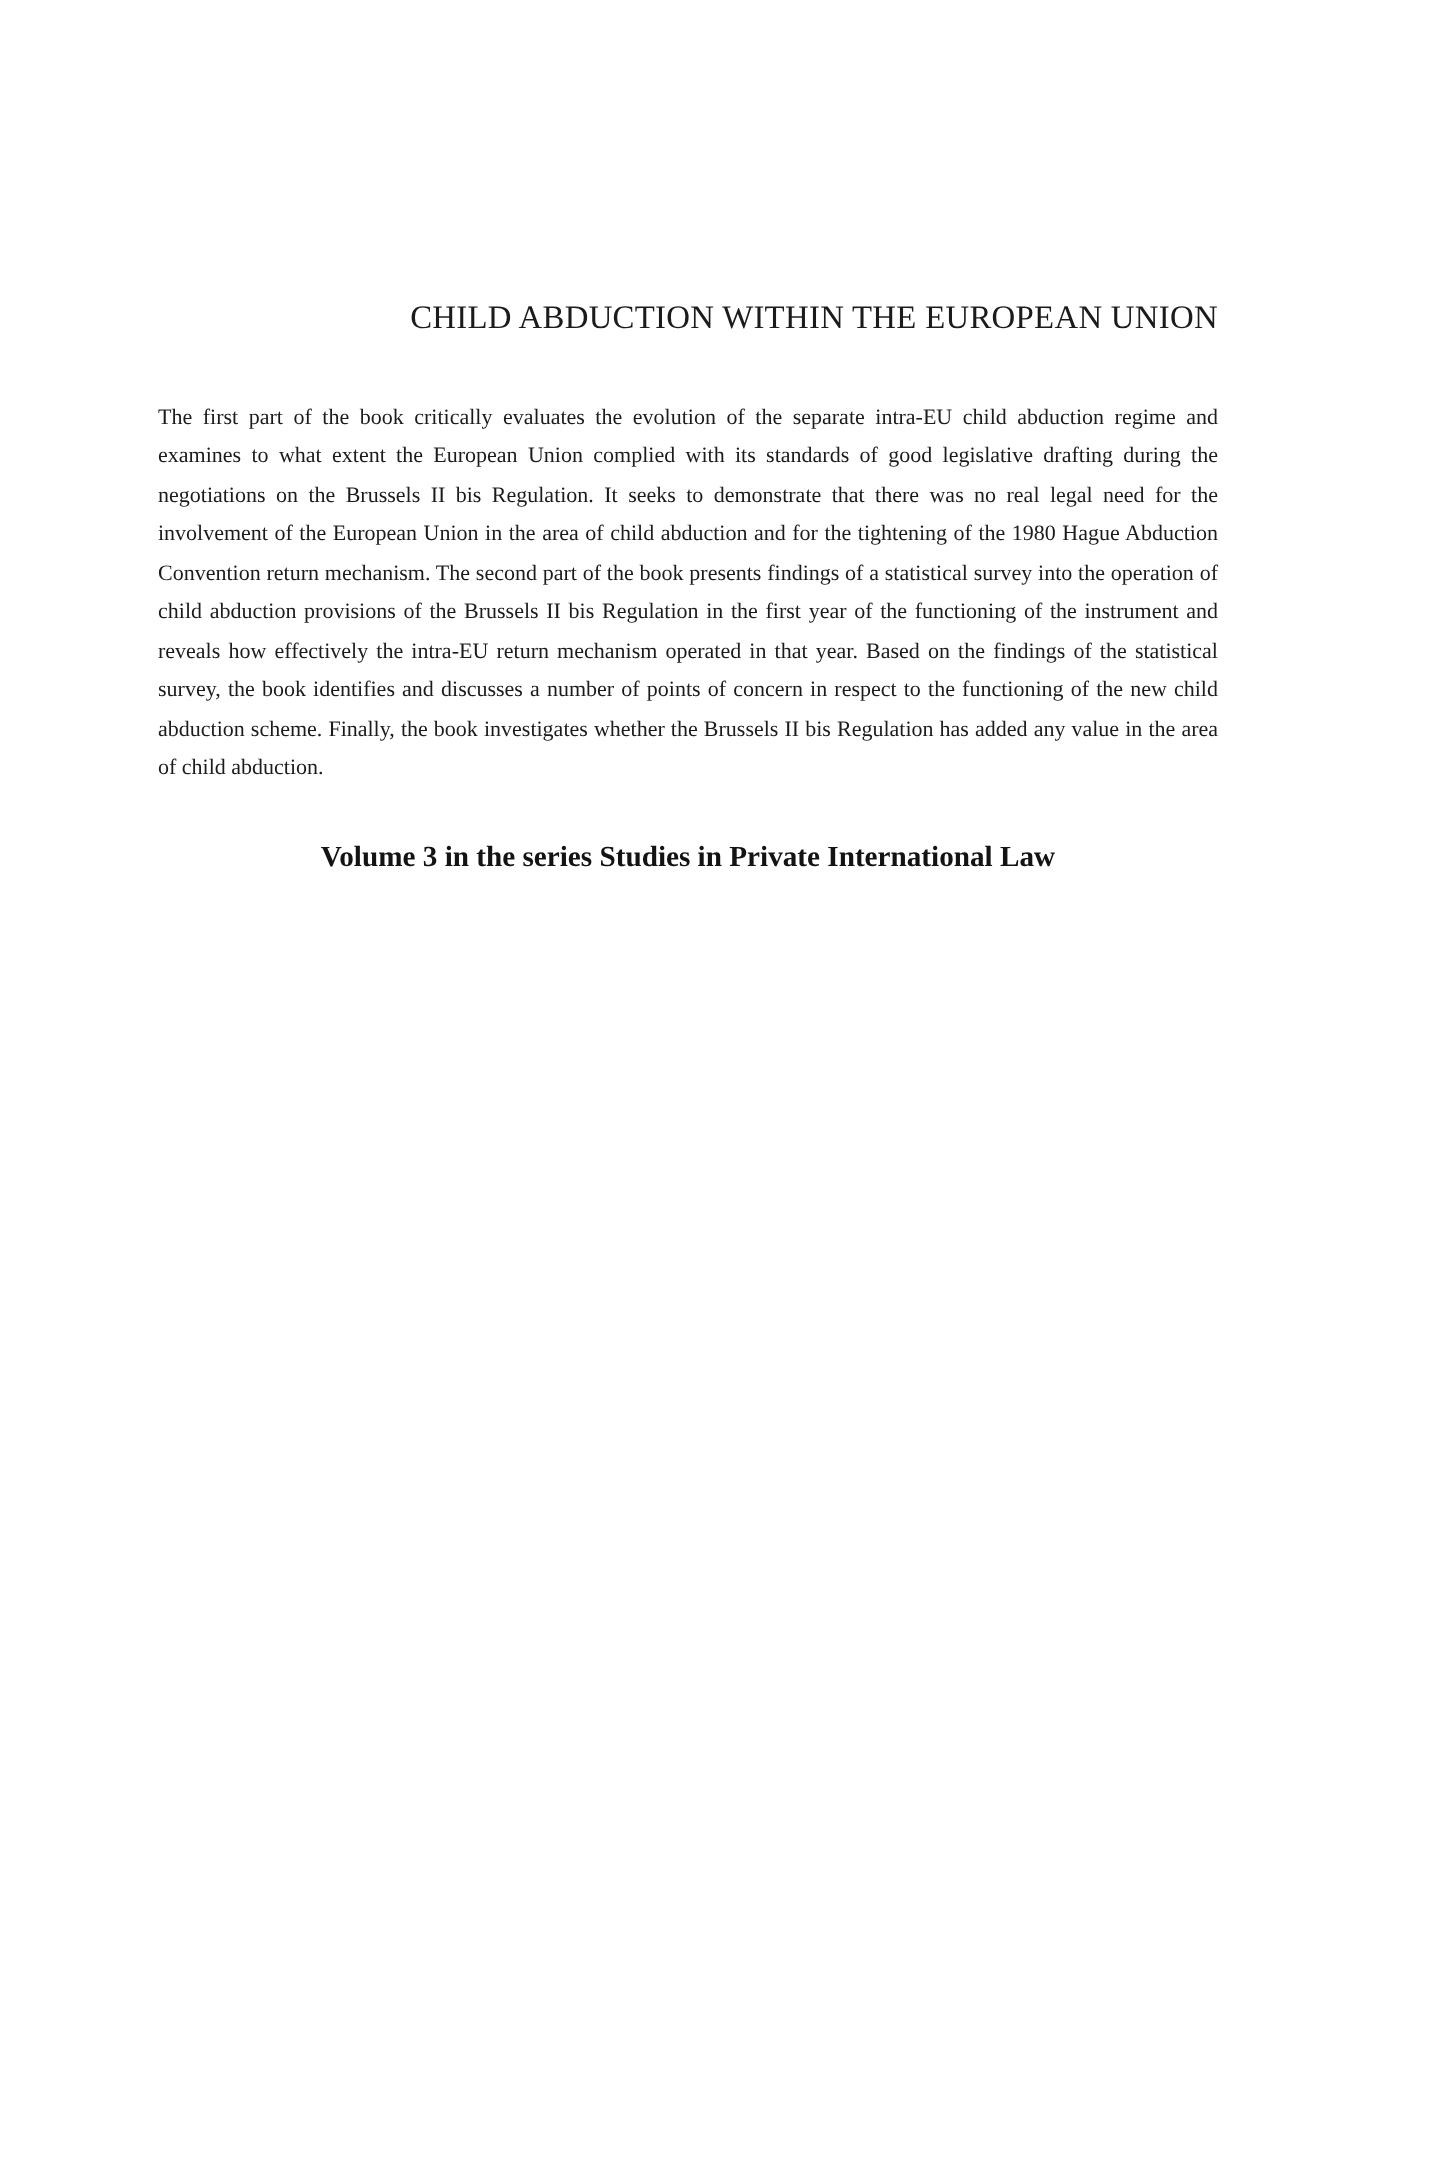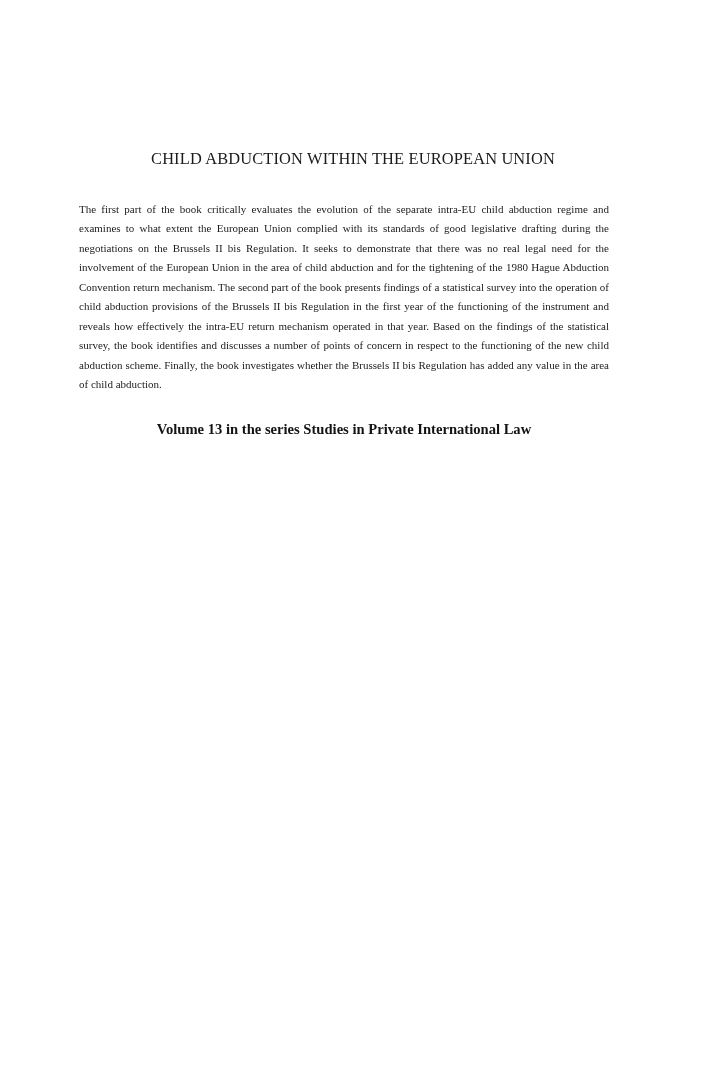--- a/index.html
+++ b/index.html
@@ -26,21 +26,21 @@
     position: absolute;
     left: 79px;
     top: 148px;
     width: 530px;
   }
 
   .book-title {
     font-size: 16.4px;
     line-height: 22px;
     letter-spacing: 0.15px;
-    text-align: center;
+    text-align: right;
     text-indent: 18px;
     color: #1b1b1b;
     font-weight: 400;
     margin: 0 0 30px 0;
     white-space: nowrap;
   }
 
   .blurb {
     font-size: 11px;
     line-height: 19.45px;
@@ -64,17 +64,17 @@
 <body>
 
 <div class="page">
 
   <div class="content-block">
 
     <h1 class="book-title">CHILD ABDUCTION WITHIN THE EUROPEAN UNION</h1>
 
     <p class="blurb">The first part of the book critically evaluates the evolution of the separate intra-EU child abduction regime and examines to what extent the European Union complied with its standards of good legislative drafting during the negotiations on the Brussels II bis Regulation. It seeks to demonstrate that there was no real legal need for the involvement of the European Union in the area of child abduction and for the tightening of the 1980 Hague Abduction Convention return mechanism. The second part of the book presents findings of a statistical survey into the operation of child abduction provisions of the Brussels II bis Regulation in the first year of the functioning of the instrument and reveals how effectively the intra-EU return mechanism operated in that year. Based on the findings of the statistical survey, the book identifies and discusses a number of points of concern in respect to the functioning of the new child abduction scheme. Finally, the book investigates whether the Brussels II bis Regulation has added any value in the area of child abduction.</p>
 
-    <p class="series-line">Volume 13 in the series Studies in Private International Law</p>
+    <p class="series-line">Volume 3 in the series Studies in Private International Law</p>
 
   </div>
 
 </div>
 
 </body></html>

